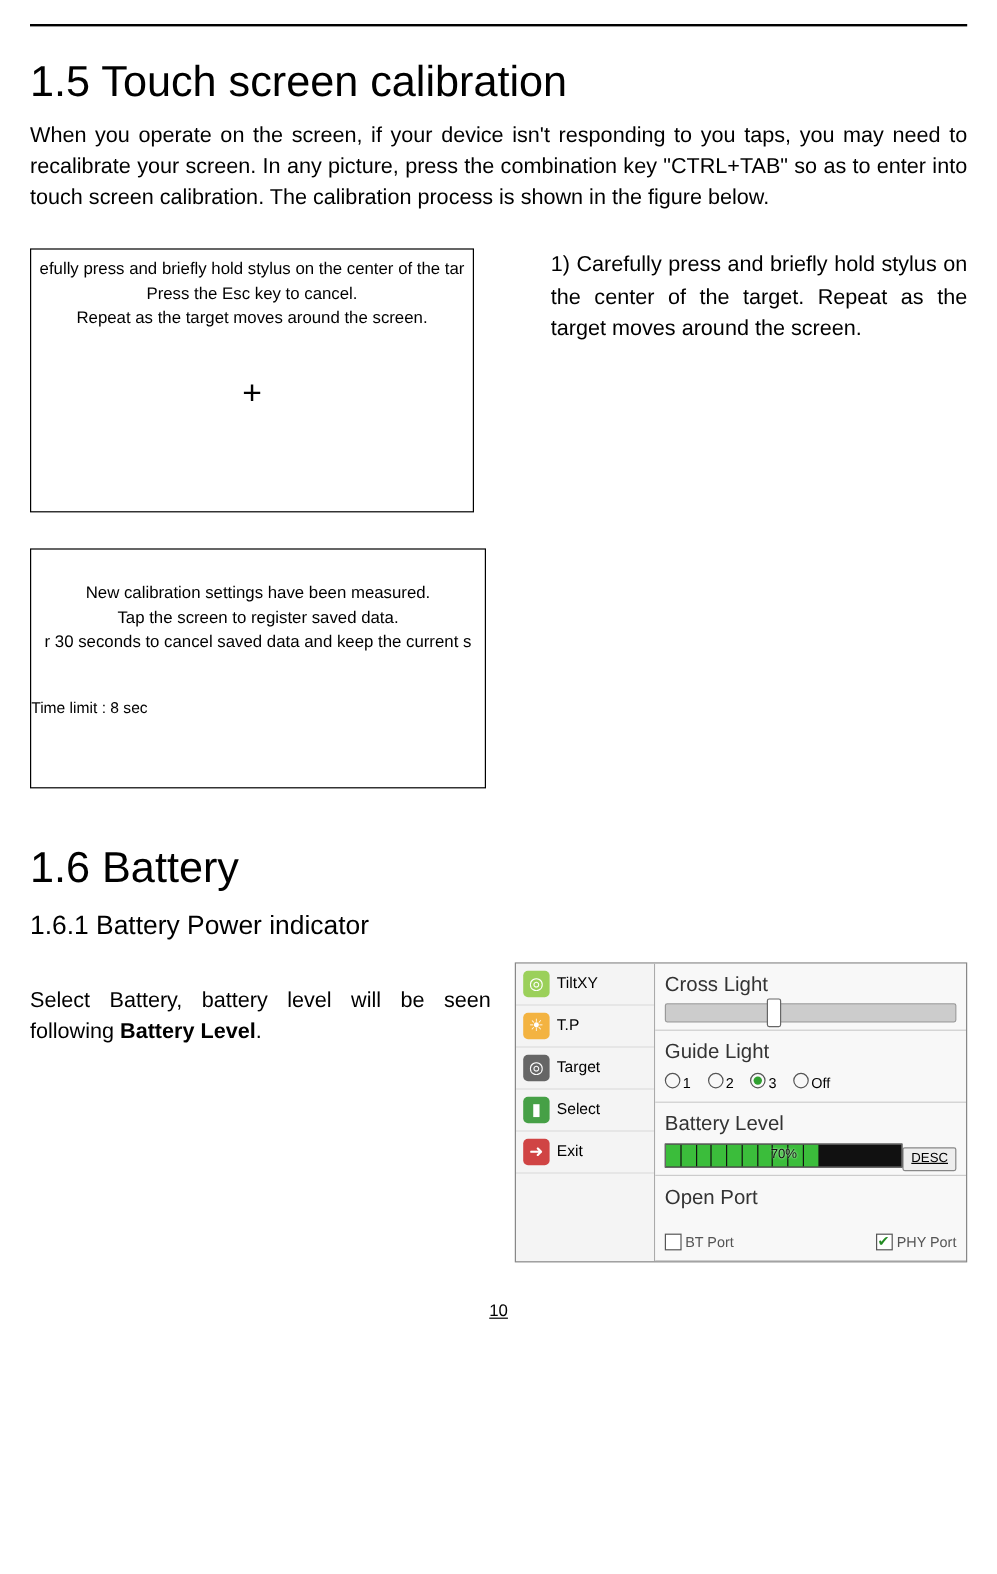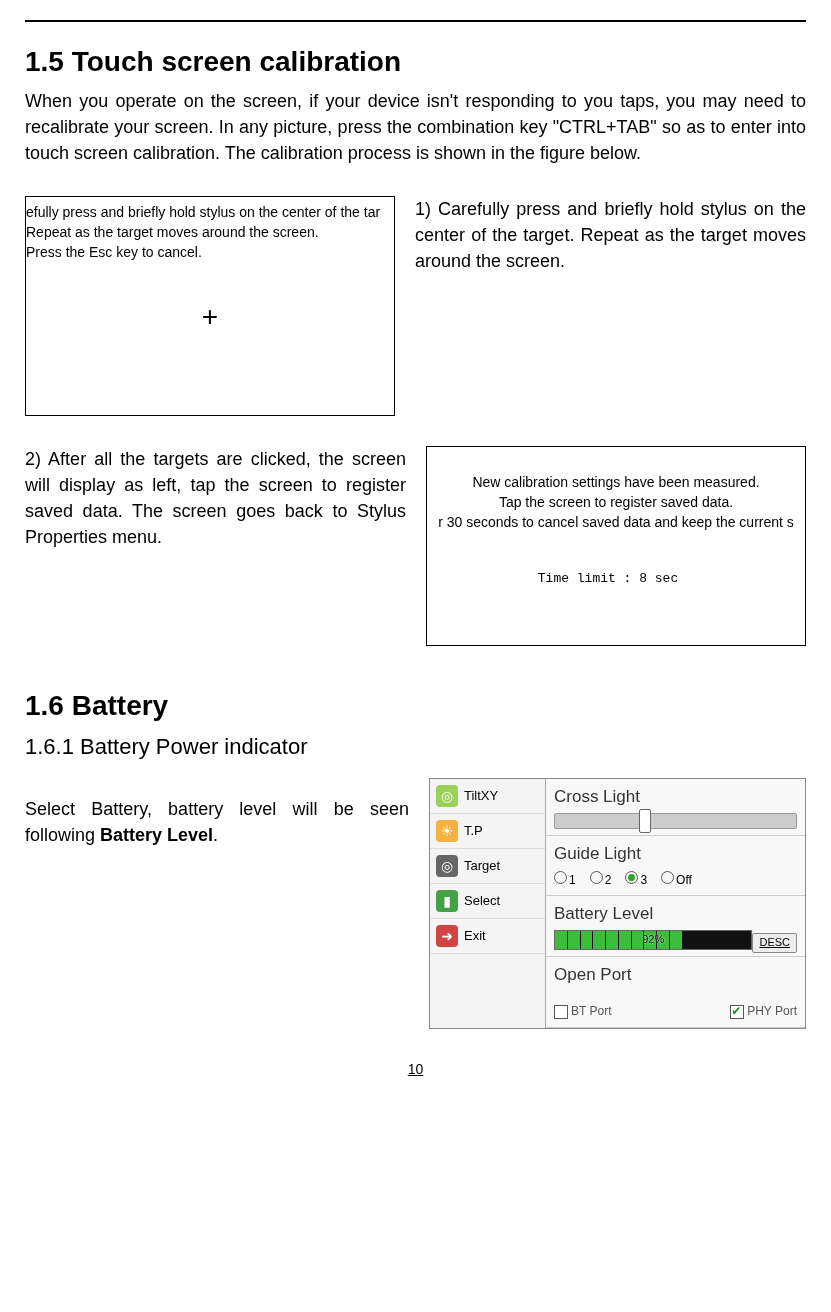--- a/index.html
+++ b/index.html
@@ -10,22 +10,22 @@
       font-size: 18px;
       line-height: 1.45;
       width: 831px;
       box-sizing: border-box;
     }
     .topline {
       border-top: 2px solid #000;
       margin-bottom: 20px;
     }
     h2 {
-      font-size: 28px;
-      font-weight: bold;
+      font-size: 36px;
+      font-weight: normal;
       margin: 0 0 5px 0;
     }
     h3 {
       font-size: 22px;
       font-weight: normal;
       margin: 0 0 15px 0;
     }
     .intro {
       text-align: justify;
       margin: 0 0 30px 0;
@@ -49,20 +49,21 @@
       align-items: flex-start;
     }
     .calib-box1 {
       border: 1px solid #000;
       width: 370px;
       height: 220px;
       box-sizing: border-box;
       padding: 5px 0;
       font-size: 14px;
       font-family: "Comic Sans MS", sans-serif;
+      text-align: center;
       position: relative;
       flex-shrink: 0;
       overflow: hidden;
     }
     .calib-box1 .cross {
       font-size: 28px;
       position: absolute;
       left: 50%;
       top: 55%;
       transform: translate(-50%, -50%);
@@ -77,31 +78,32 @@
       padding: 25px 0;
       font-size: 14px;
       font-family: "Comic Sans MS", sans-serif;
       text-align: center;
       overflow: hidden;
       position: relative;
     }
     .side-text {
       flex: 1;
       text-align: justify;
+      margin-left: 44px;
     }
     .left-text {
       flex: 1;
       text-align: justify;
     }
     .timelimit {
       position: absolute;
       left: 0; right: 16px;
       top: 62%;
-      text-align: center;
-      font-family: Liberation Mono, monospace;
+      text-align: left;
+      font-family: Liberation Sans, sans-serif;
       font-size: 13px;
     }
     .bodytext {
       margin-bottom: 25px;
     }
     .bold {
       font-weight: bold;
     }
     
     .fast-menu {
@@ -270,29 +272,28 @@
 <body>
 
 <div class="topline"></div>
 
 <h2>1.5 Touch screen calibration</h2>
 <p class="intro">When you operate on the screen, if your device isn't responding to you taps, you may need to recalibrate your screen. In any picture, press the combination key "CTRL+TAB" so as to enter into touch screen calibration. The calibration process is shown in the figure below.</p>
 
 <div class="row1">
   <div class="calib-box1">
     <div>efully press and briefly hold stylus on the center of the tar</div>
+    <div>Press the Esc key to cancel.</div>
     <div>Repeat as the target moves around the screen.</div>
-    <div>Press the Esc key to cancel.</div>
     <div class="cross">+</div>
   </div>
   <div class="side-text">1) Carefully press and briefly hold stylus on the center of the target. Repeat as the target moves around the screen.</div>
 </div>
 
 <div class="row2">
-  <div class="left-text">2) After all the targets are clicked, the screen will display as left, tap the screen to register saved data. The screen goes back to Stylus Properties menu.</div>
   <div class="calib-box2">
     <div>New calibration settings have been measured.</div>
     <div>Tap the screen to register saved data.</div>
     <div>r 30 seconds to cancel saved data and keep the current s</div>
     <div class="timelimit">Time limit : 8 sec</div>
   </div>
 </div>
 
 <h2>1.6 Battery</h2>
 <h3>1.6.1 Battery Power indicator</h3>
@@ -354,21 +355,21 @@
                 <span></span>
                 <span></span>
                 <span></span>
                 <span></span>
                 <span></span>
                 <span></span>
                 <span></span>
                 <span></span>
                 <span></span>
             </div>
-            <div class="batt-perc">92%</div>
+            <div class="batt-perc">70%</div>
           </div>
         </div>
         <div class="fm-row ports">
           <div class="fm-label">Open Port</div>
           <div class="ports-row">
             <span><span class="check"></span><span>BT Port</span></span>
             <span><span class="check sel"></span><span>PHY Port</span></span>
           </div>
         </div>
       </div>

